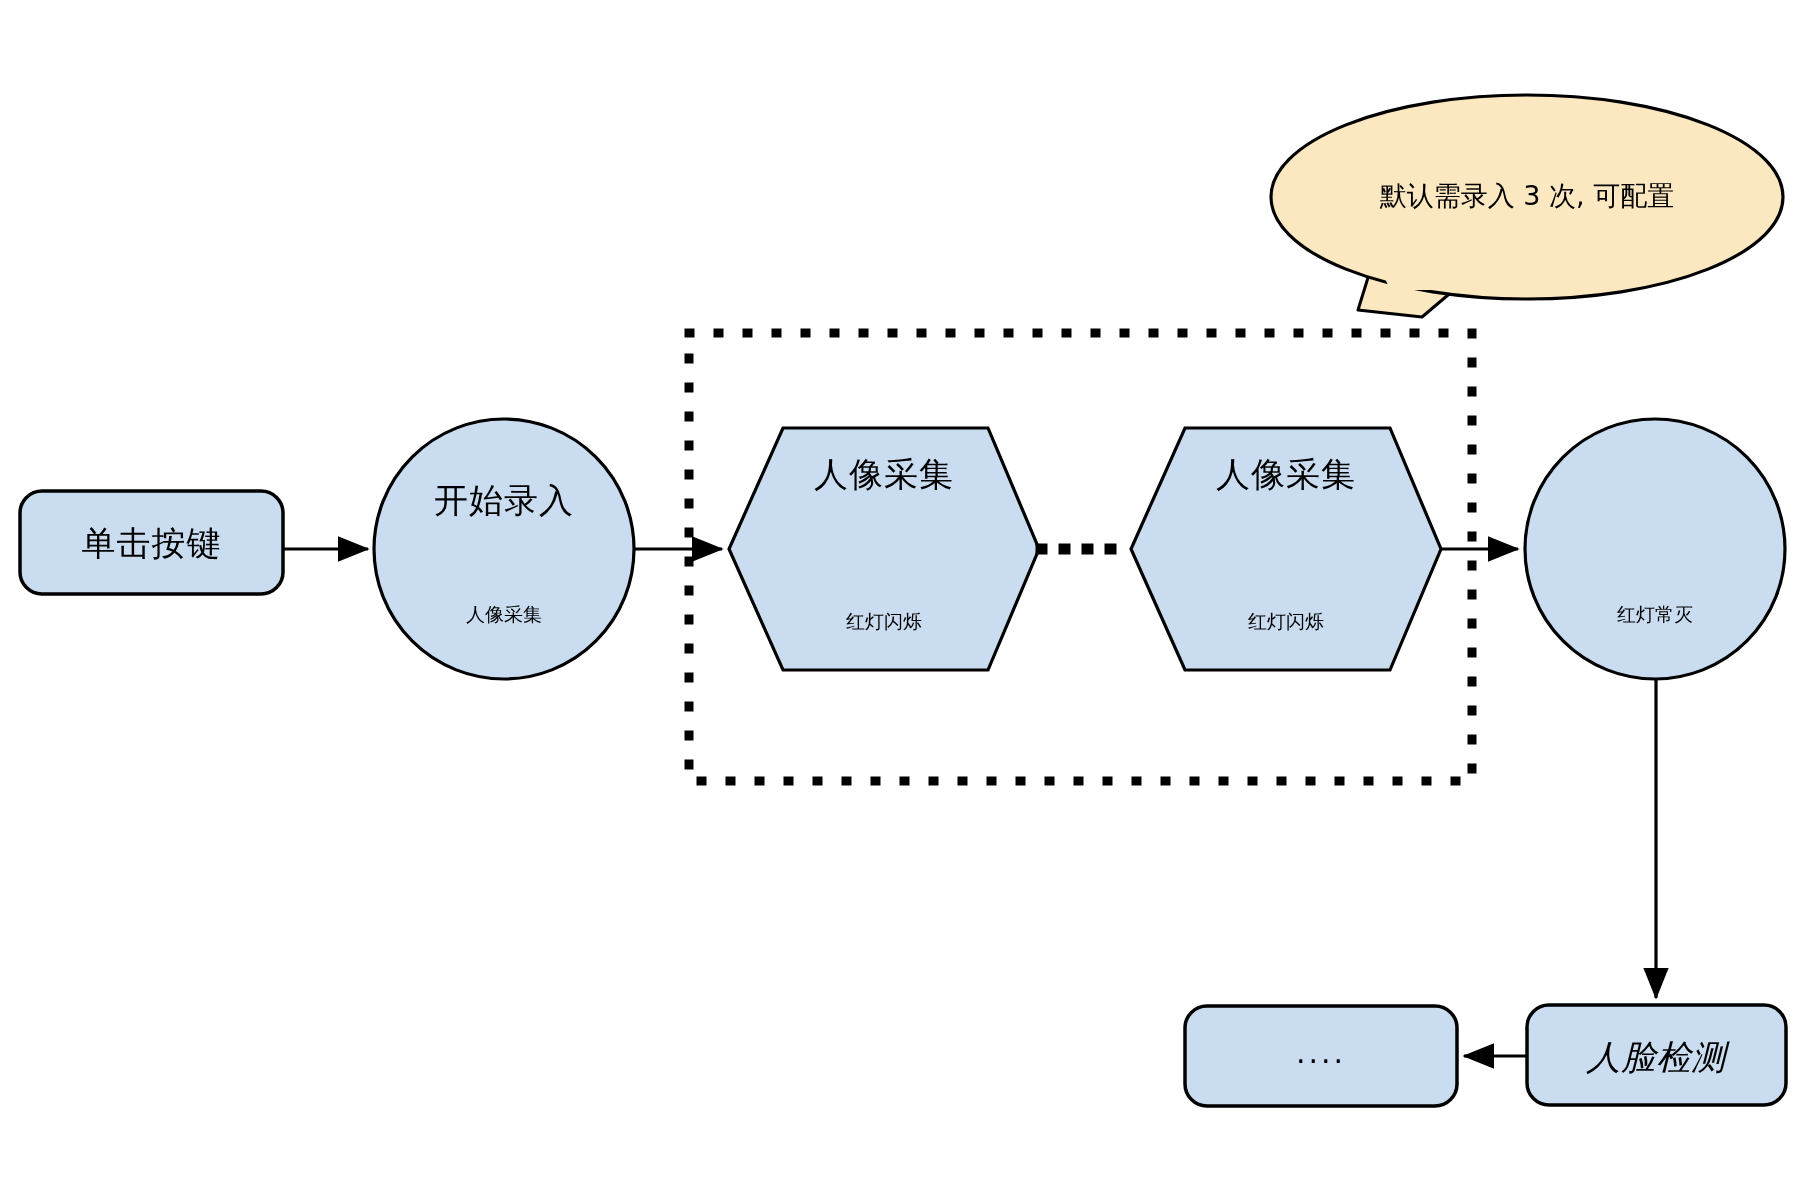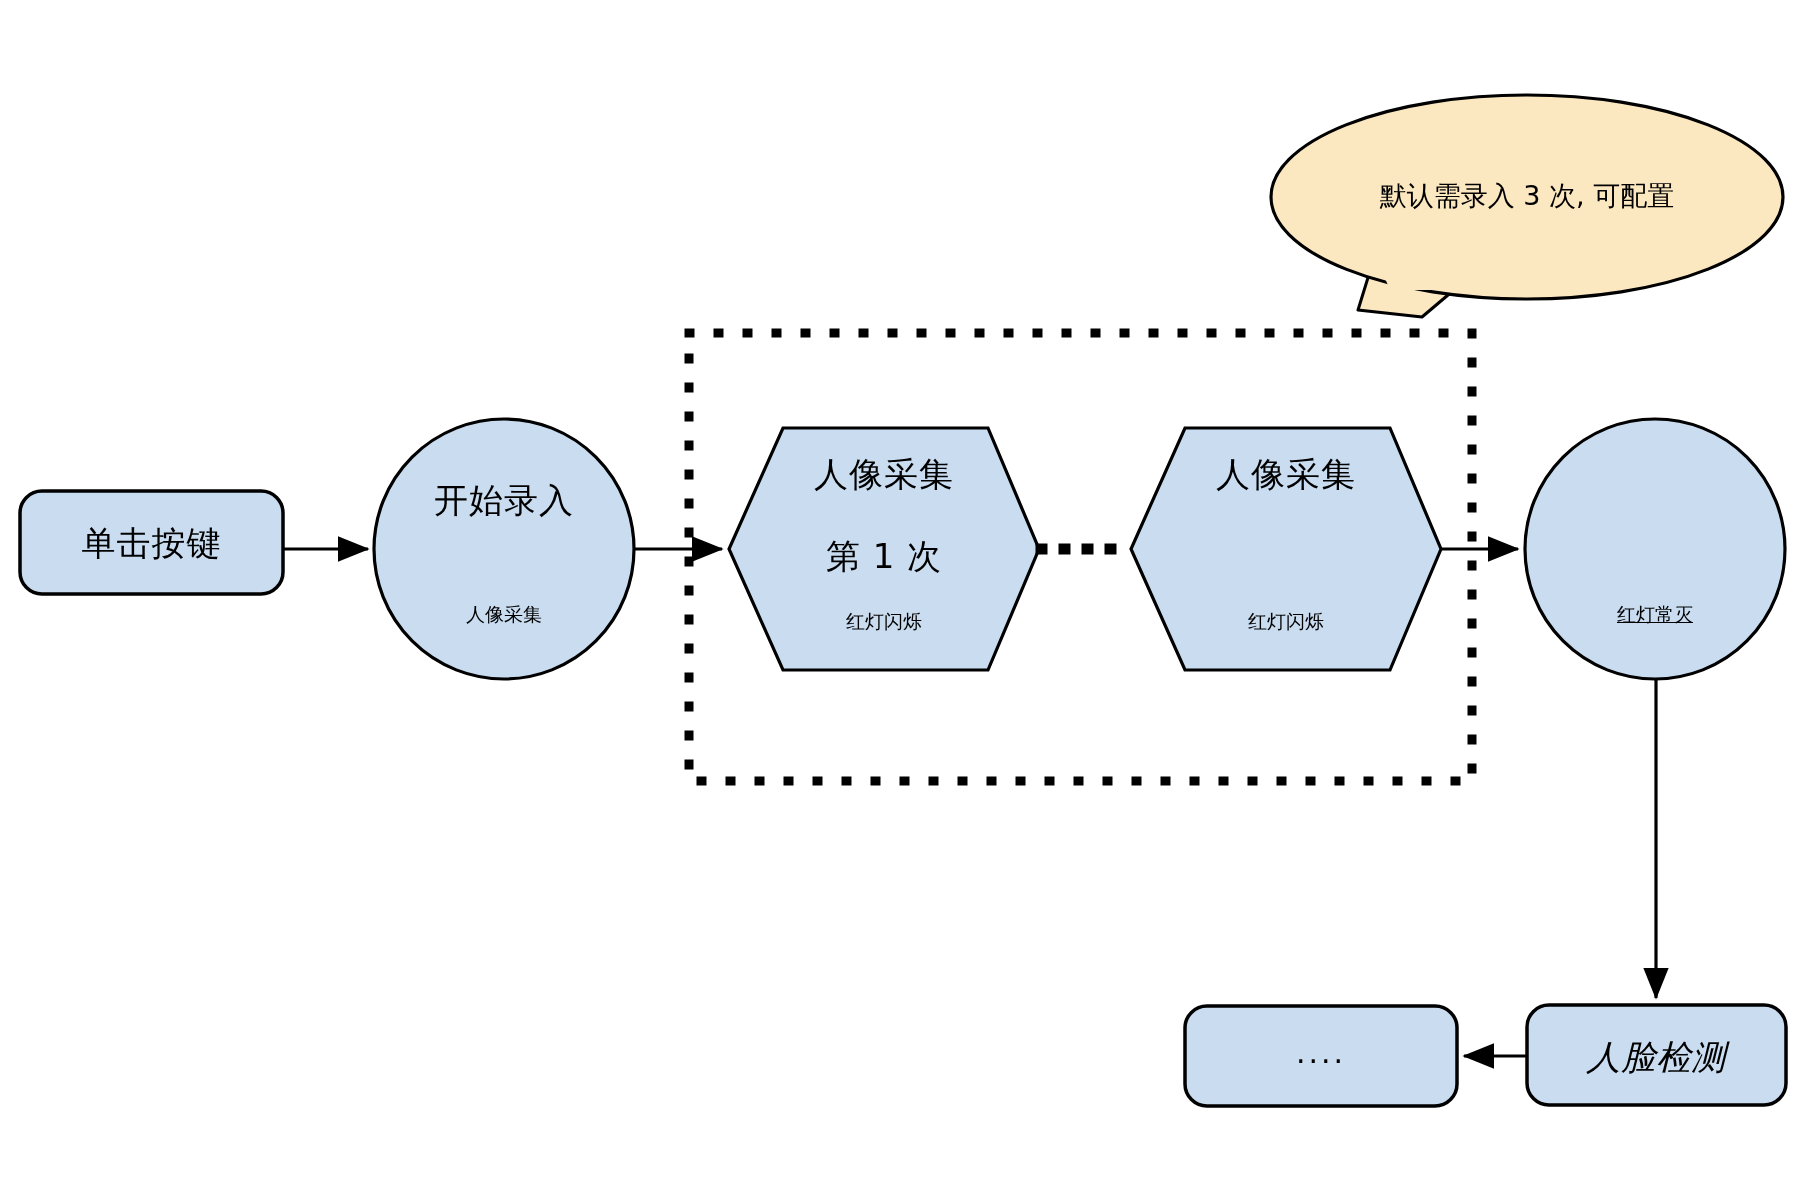--- a/index.html
+++ b/index.html
@@ -95,27 +95,26 @@
     <line x1="1527" y1="1056" x2="1464" y2="1056" stroke="#000000" stroke-width="3.2" marker-end="url(#arrowhead)"></line>
 
   </svg>
 
   <div class="node-text title-text" style="left:20px; top:521px; width:263px;">单击按键</div>
 
   <div class="node-text title-text" style="left:374px; top:478px; width:260px;">开始录入</div>
   <div class="node-text sub-text" style="left:374px; top:602px; width:260px;">人像采集</div>
 
   <div class="node-text title-text" style="left:729px; top:452px; width:310px;">人像采集</div>
-  <div class="node-text title-text" style="left:729px; top:534px; width:310px;">第 1 次</div>
   <div class="node-text sub-text" style="left:729px; top:609px; width:310px;">红灯闪烁</div>
 
   <div class="node-text title-text" style="left:1131px; top:452px; width:310px;">人像采集</div>
   <div class="node-text sub-text" style="left:1131px; top:609px; width:310px;">红灯闪烁</div>
 
-  <div class="node-text sub-text" style="left:1525px; top:602px; width:260px;text-decoration:underline;">红灯常灭</div>
+  <div class="node-text sub-text" style="left:1525px; top:602px; width:260px;">红灯常灭</div>
 
   <div class="node-text title-text" style="left:1527px; top:1035px; width:259px;font-style:italic;">人脸检测</div>
 
   <div class="node-text dots-text" style="left:1185px; top:1035px; width:272px;">....</div>
 
   <div class="node-text callout-text" style="left:1271px; top:179px; width:512px;">默认需录入 3 次, 可配置</div>
 
 </div>
 
 </body></html>

